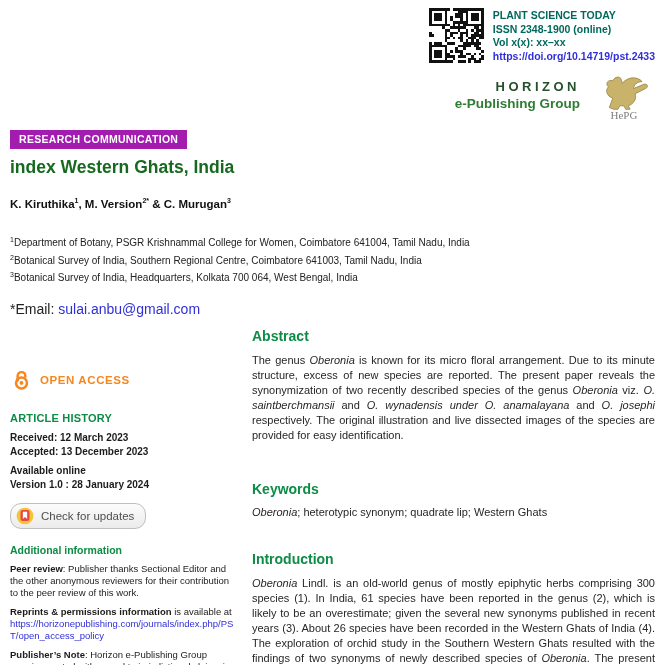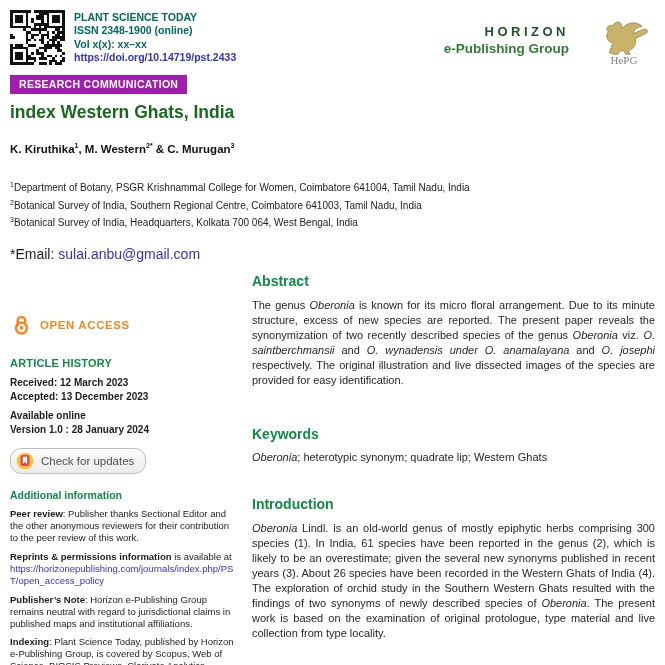--- a/index.html
+++ b/index.html
@@ -1,24 +1,24 @@
 <!DOCTYPE html>
 <html><head>
 <meta charset="utf-8">
 <style>
   html,body{margin:0;padding:0;background:#fff;}
   body{width:665px;height:665px;overflow:hidden;font-family:"Liberation Sans","DejaVu Sans",sans-serif;color:#1c1c1c;}
   .page{position:relative;width:645px;padding:8px 10px 0 10px;}
   
-  .hdr{display:flex;justify-content:space-between;align-items:center;}
+  .hdr{display:flex;justify-content:space-between;align-items:flex-end;flex-direction:column;}
   .hdr-left{display:flex;gap:9px;}
   .qr{width:55px;height:55px;}
   .jinfo{font-weight:700;font-size:10.5px;line-height:13.5px;color:#00695c;padding-top:1px;}
   .doi a,.lnk{color:#2f2fd8;text-decoration:none;}
-  .hdr-right{display:flex;align-items:flex-start;gap:24px;padding-top:10px;}
+  .hdr-right{display:flex;align-items:flex-start;gap:13px;padding-top:10px;}
   .pub{text-align:right;padding-top:6px;}
   .pub-1{font-weight:700;font-size:13px;letter-spacing:3.5px;color:#24502a;}
   .pub-2{font-weight:700;font-size:13.5px;color:#2e7d32;margin-top:2px;}
   .logo-box{text-align:center;width:62px;}
   .logo-box svg{display:block;margin:0 auto;}
   .hepg{font-family:"Liberation Serif","DejaVu Serif",serif;color:#7e7e7e;font-size:11px;margin-top:-2px;}
   
   .badge{display:inline-block;margin-top:9px;background:#a21caf;color:#fff;font-weight:700;font-size:10.5px;letter-spacing:0.3px;padding:3px 9px 4px;}
   .title{margin-top:7px;color:#17691f;font-weight:700;font-size:17.5px;line-height:22px;}
   .title .l1{text-align:justify;text-align-last:justify;}
@@ -231,21 +231,21 @@
 
   
   <div class="badge">RESEARCH COMMUNICATION</div>
 
   
   <div class="title">
     <div>index Western Ghats, India</div>
   </div>
 
   
-  <div class="authors"><span>K. Kiruthika</span><sup>1</sup><span>, M. Western</span><sup>2*</sup><span> &amp; C. Murugan</span><sup>3</sup></div>
+  <div class="authors"><span>K. Kiruthika</span><sup>1</sup><span>, M. Version</span><sup>2*</sup><span> &amp; C. Murugan</span><sup>3</sup></div>
 
   
   <div class="affils">
     <div><sup>1</sup><span>Department of Botany, PSGR Krishnammal College for Women, Coimbatore 641004, Tamil Nadu, India</span></div>
     <div><sup>2</sup><span>Botanical Survey of India, Southern Regional Centre, Coimbatore 641003, Tamil Nadu, India</span></div>
     <div><sup>3</sup><span>Botanical Survey of India, Headquarters, Kolkata 700 064, West Bengal, India</span></div>
   </div>
 
   
   <div class="email"><span>*Email: </span><a class="lnk" href="#">sulai.anbu@gmail.com</a></div>

